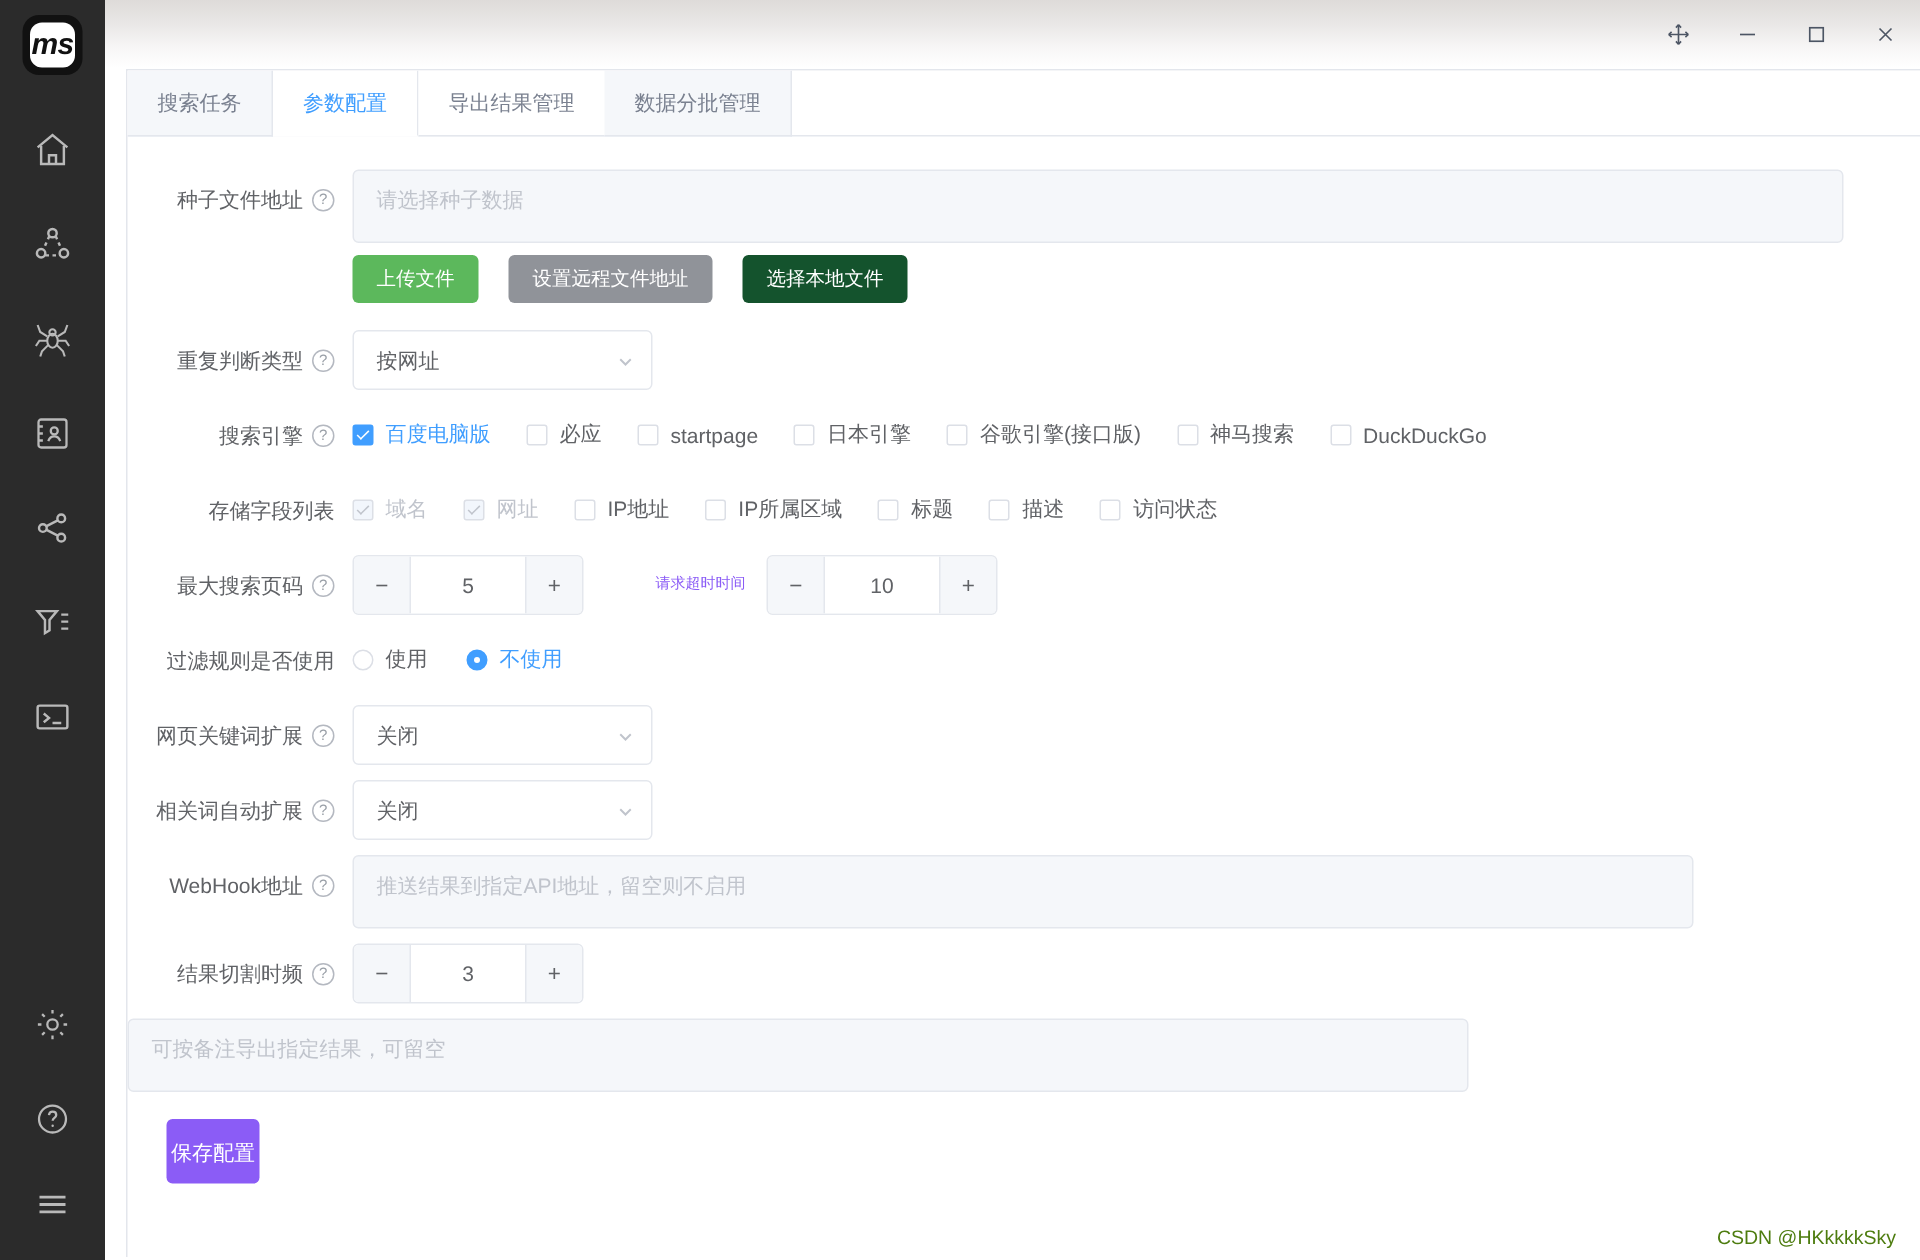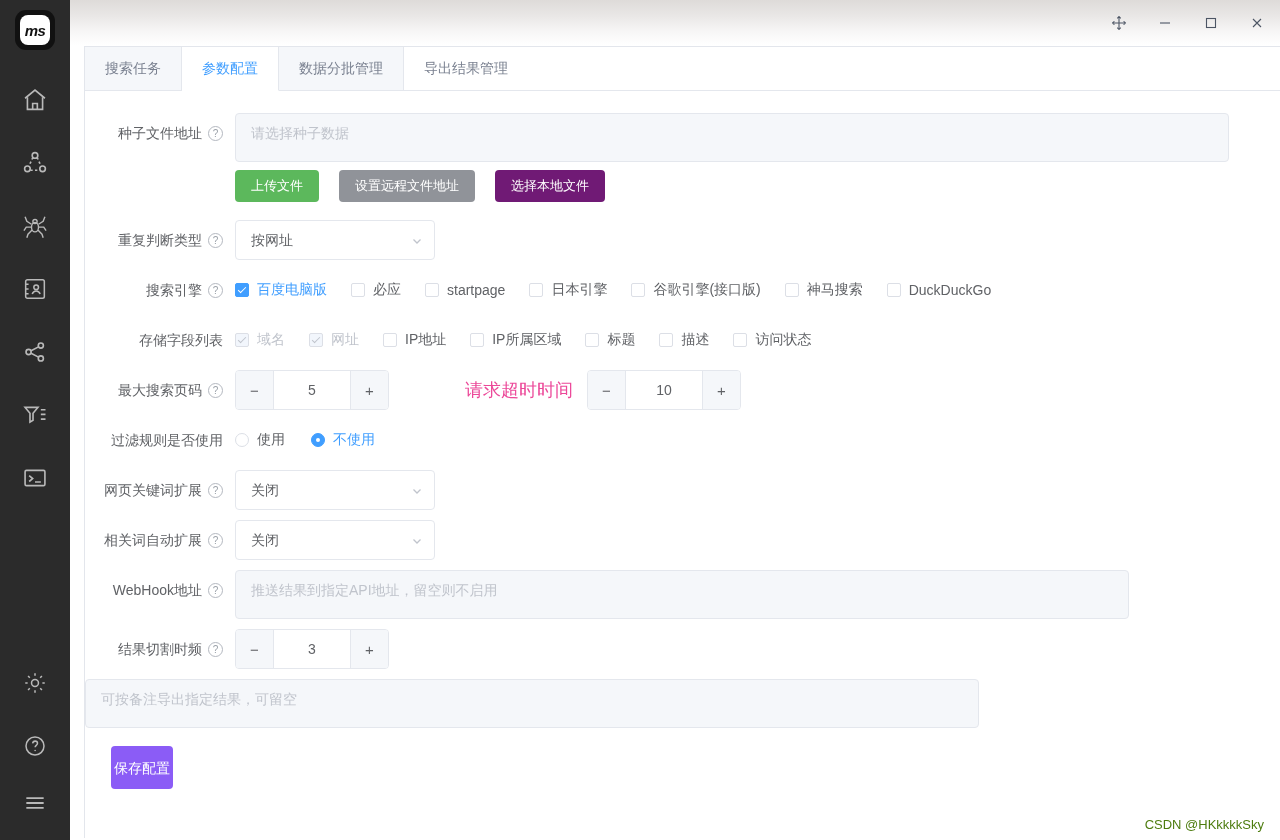--- a/index.html
+++ b/index.html
@@ -30,21 +30,21 @@
     width: 40px; height: 40px;
     margin-top: 10px; margin-bottom: 18px;
     background: #111;
     border-radius: 11px;
     display: flex; align-items: center; justify-content: center;
   }
   #rail .logo .chip {
     width: 30px; height: 30px;
     background: #fff; border-radius: 8px;
     display: flex; align-items: center; justify-content: center;
-    font-style: italic; font-weight: bold; font-size: 15px;
+    font-style: italic; font-weight: bold; font-size: 20px;
     color: #111; letter-spacing: -0.5px;
   }
   .rail-btn {
     width: 70px; height: 63px;
     display: flex; align-items: center; justify-content: center;
     cursor: pointer;
   }
   .rail-btn svg { display: block; }
   #rail .spacer { flex: 1 1 auto; }
   #rail .bottom { padding-bottom: 12px; }
@@ -165,21 +165,21 @@
     border: none; border-radius: 4px;
     font-size: 13px;
     color: #fff;
     padding: 0 16px;
     cursor: pointer;
     font-family: inherit;
     line-height: 32px;
   }
   .btn.green { background: #5cb85c; }
   .btn.grey  { background: #909399; }
-  .btn.blue  { background: #701a75; }
+  .btn.blue  { background: #14532d; }
   .btn.save  { height: 43px; font-size: 14px; padding: 0 3px; line-height:36px; background:#8b5cf6; }
 
   .select {
     width: 200px; height: 40px;
     border: 1px solid #e4e7ed;
     border-radius: 4px;
     background: #fff;
     font-size: 14px;
     color: #606266;
     line-height: 38px;
@@ -275,23 +275,23 @@
   .stepper .sval {
     flex: 1 1 auto;
     text-align: center;
     line-height: 38px;
     font-size: 14px;
     color: #606266;
     background: #fff;
   }
   .inlinegap { display: flex; align-items: center; }
   .sublabel {
-    font-size: 18px; color: #ec4899;
+    font-size: 10px; color: #8b5cf6;
     line-height: 40px;
-    margin-left: 76px; margin-right: 14px;
+    margin-left: 48px; margin-right: 14px;
     white-space: nowrap;
   }
 
   .saverow { margin-top: 18px; margin-left: 0; padding-left: 26px; }
 
   
   #watermark {
     position: absolute;
     right: 16px; bottom: 8px;
     font-size: 13px;
@@ -442,22 +442,22 @@
           </svg>
       </span>
     </div>
   </div>
 
   <div id="main">
 
     <div id="tabs">
       <div class="tab first">搜索任务</div>
       <div class="tab active">参数配置</div>
+      <div class="tab plain">导出结果管理</div>
       <div class="tab">数据分批管理</div>
-      <div class="tab plain">导出结果管理</div>
     </div>
 
     <div id="form">
 
       <div class="row tight">
         <div class="label">
           <span class="txt">种子文件地址</span>
           <span class="help">?</span>
         </div>
         <div class="field">

